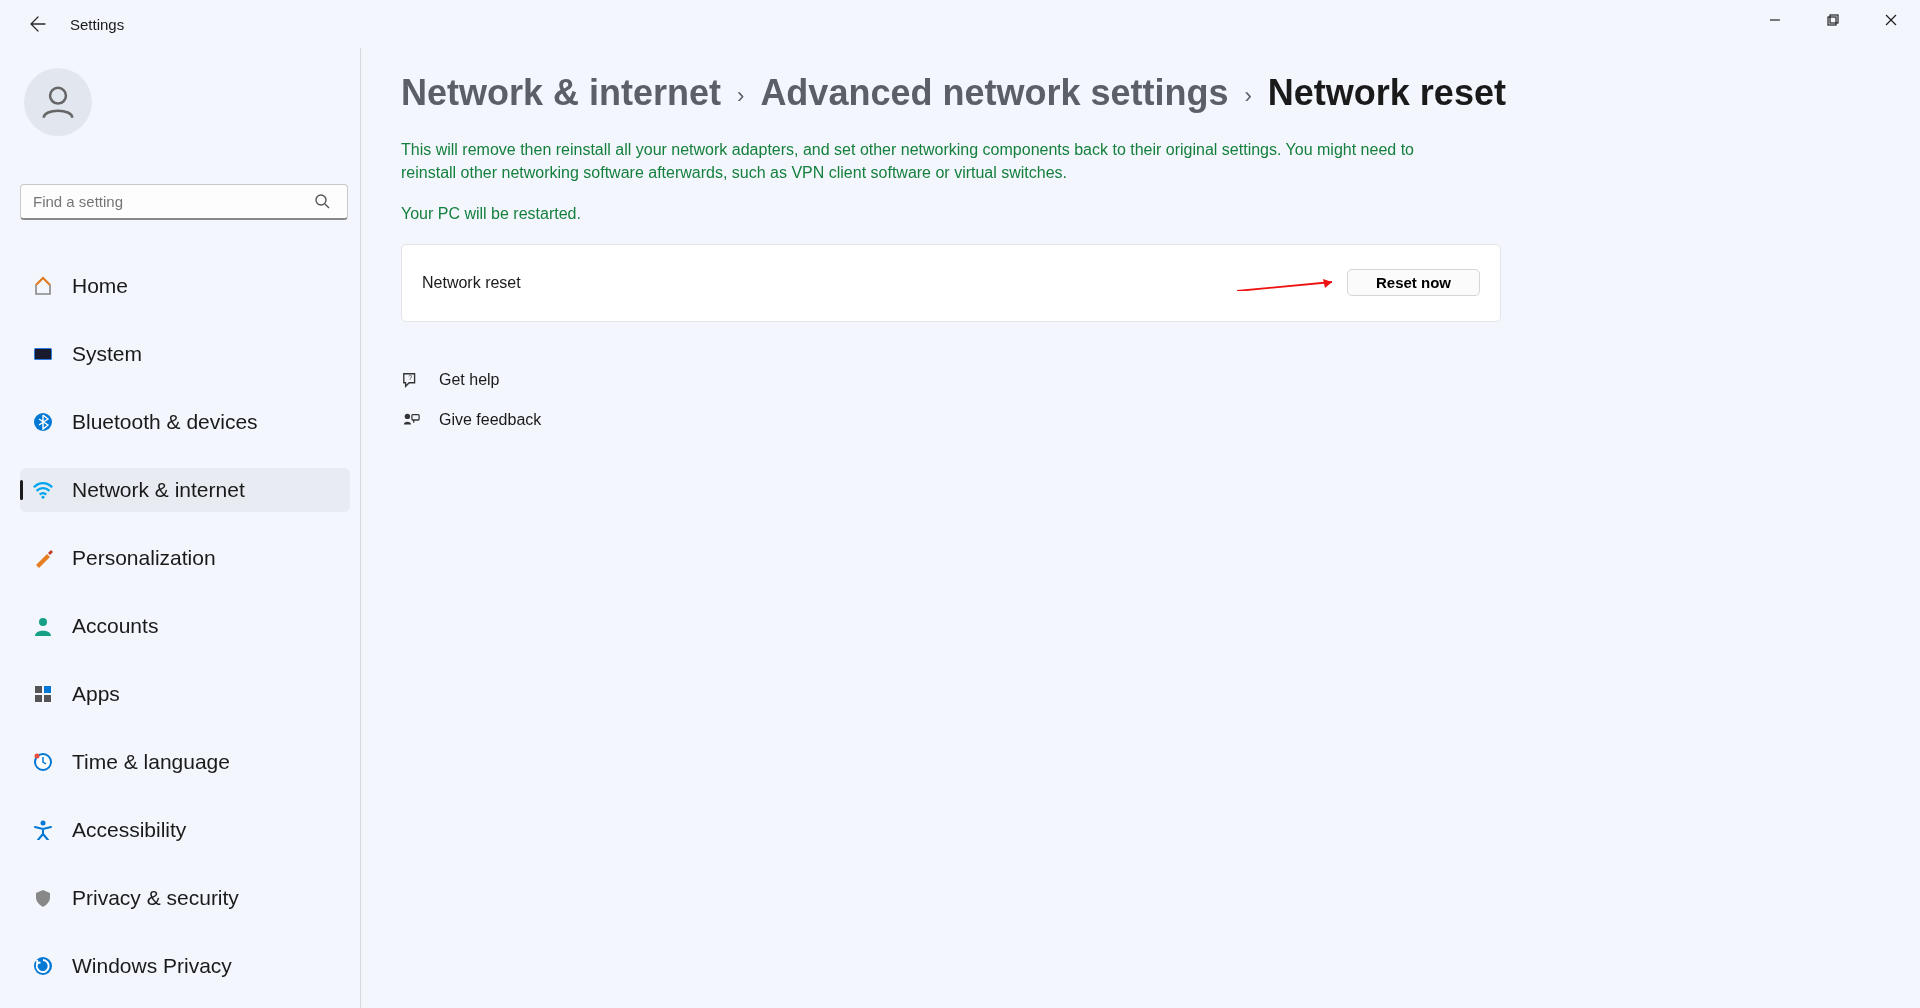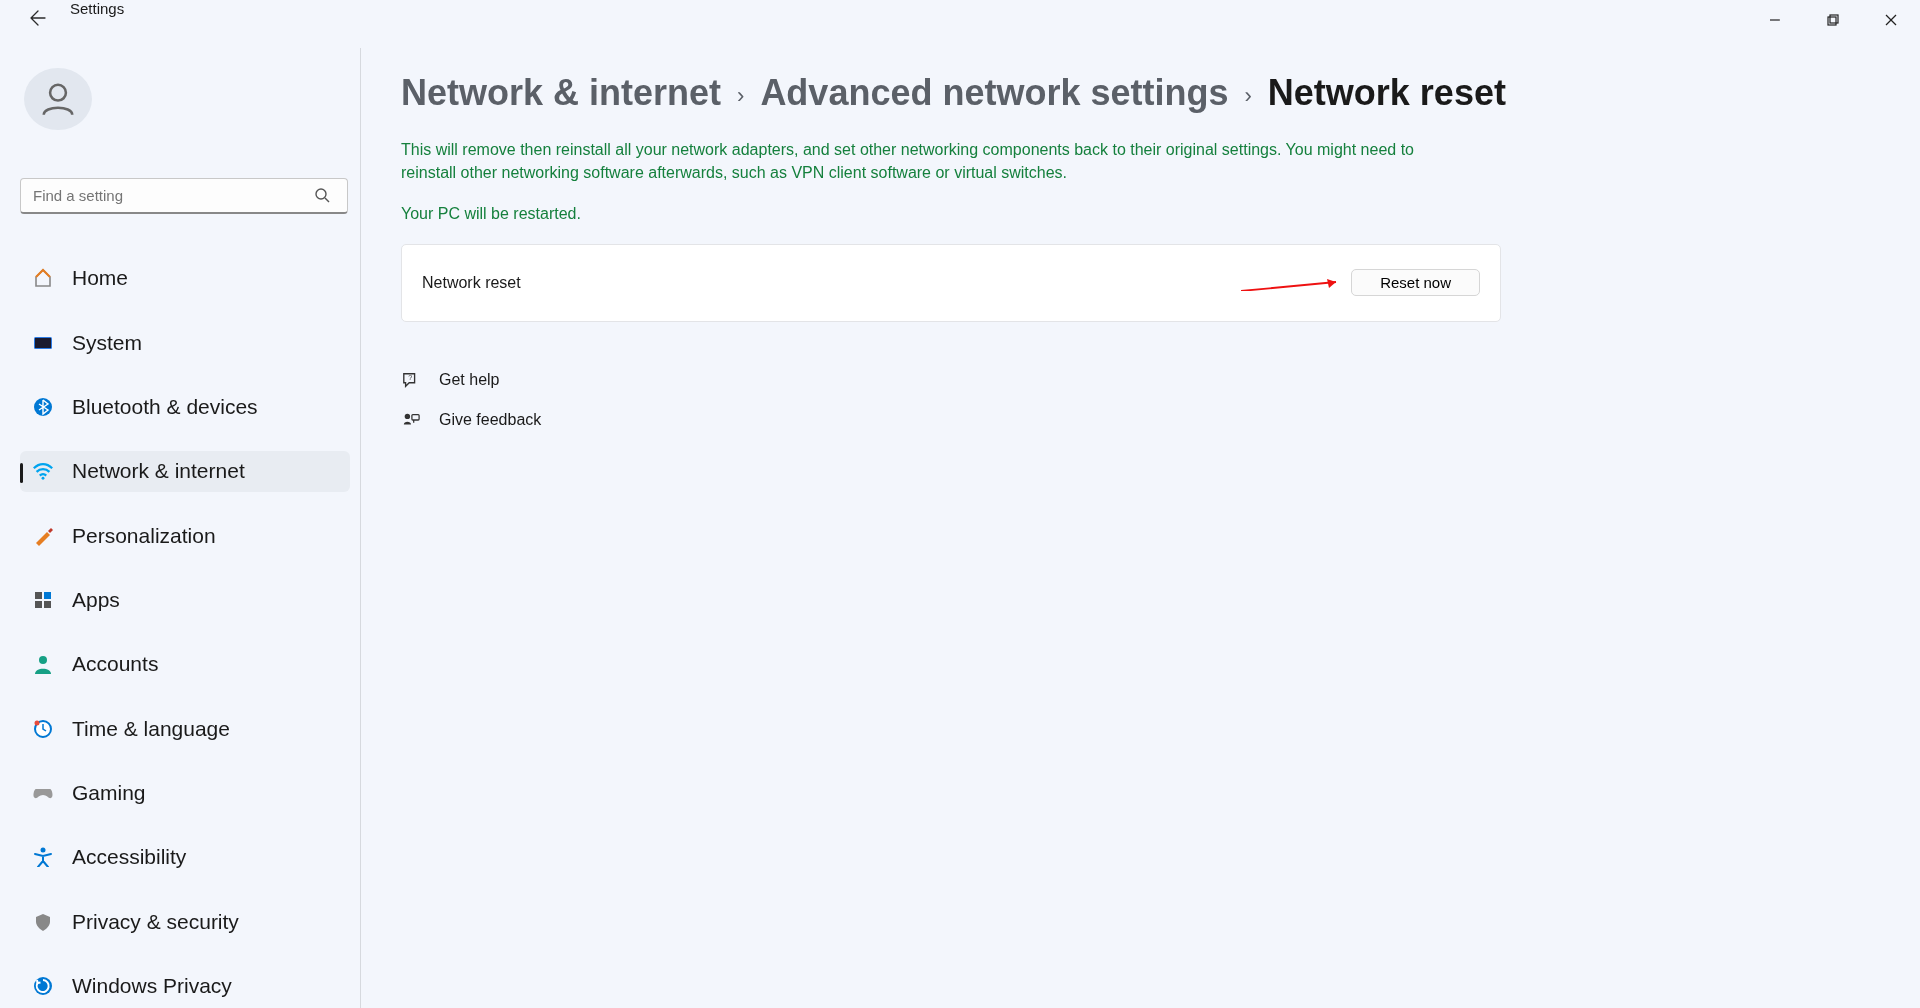--- a/index.html
+++ b/index.html
@@ -8,20 +8,21 @@
   background: #f3f6fc;
   width: 1920px;
   height: 1008px;
   overflow: hidden;
   color: #1a1a1a;
   font-size: 14px;
 }
 .titlebar {
   height: 48px;
   display: flex;
+  align-items: center;
   padding-left: 20px;
 }
 .back-btn {
   width: 36px; height: 36px;
   display: flex; align-items: center; justify-content: center;
   cursor: pointer;
 }
 .app-title { margin-left: 14px; font-size: 15px; }
 .win-controls {
   margin-left: auto;
@@ -149,20 +150,21 @@
   right: 10px; top: -4px;
   width: 100px; height: 12px;
 }
 .reset-btn {
   background:#fbfbfb;
   border:1px solid #d6d6d6;
   border-radius:5px;
   padding: 4px 28px;
   font-size: 15px;
   cursor:pointer;
+  font-weight:bold;
 }
 .link-row {
   display:flex; align-items:center;
   gap: 18px;
   height: 36px;
   font-size: 16px;
   cursor:pointer;
   margin-bottom: 4px;
 }
 .link-icon { width:20px; height:20px; display:flex; align-items:center; justify-content:center; }
@@ -259,54 +261,46 @@
           <svg width="20" height="20" viewBox="0 0 20 20">
             <path d="M3 17 L14 6 L17 9 L6 20 Z" fill="#E67E22"></path>
             <path d="M15 5 L18 2 L20 4 L17 7 Z" fill="#C0392B"></path>
           </svg>
         </span>
       <span>Personalization</span>
     </div>
     <div class="nav-item">
       <span class="nav-icon">
           <svg width="20" height="20" viewBox="0 0 20 20">
+            <circle cx="10" cy="6" r="4" fill="#16A085"></circle>
+            <path d="M2 20 C2 13 18 13 18 20 Z" fill="#16A085"></path>
+          </svg>
+        </span>
+      <span>Accounts</span>
+    </div>
+    <div class="nav-item">
+      <span class="nav-icon">
+          <svg width="20" height="20" viewBox="0 0 20 20">
             <rect x="2" y="2" width="7" height="7" fill="#555"></rect>
             <rect x="11" y="2" width="7" height="7" fill="#0078D4"></rect>
             <rect x="2" y="11" width="7" height="7" fill="#555"></rect>
             <rect x="11" y="11" width="7" height="7" fill="#555"></rect>
           </svg>
         </span>
       <span>Apps</span>
     </div>
     <div class="nav-item">
       <span class="nav-icon">
           <svg width="20" height="20" viewBox="0 0 20 20">
-            <circle cx="10" cy="6" r="4" fill="#16A085"></circle>
-            <path d="M2 20 C2 13 18 13 18 20 Z" fill="#16A085"></path>
-          </svg>
-        </span>
-      <span>Accounts</span>
-    </div>
-    <div class="nav-item">
-      <span class="nav-icon">
-          <svg width="20" height="20" viewBox="0 0 20 20">
             <circle cx="10" cy="10" r="8" fill="#fff" stroke="#0078D4" stroke-width="2"></circle>
             <path d="M10 5 V10 L13 12" stroke="#0078D4" stroke-width="1.5" fill="none"></path>
             <circle cx="4" cy="4" r="2.5" fill="#E74C3C"></circle>
           </svg>
         </span>
       <span>Time &amp; language</span>
-    </div>
-    <div class="nav-item">
-      <span class="nav-icon">
-          <svg width="22" height="20" viewBox="0 0 22 20">
-            <path d="M4 6 H18 C20 6 22 14 19 15 C17 16 15 12 11 12 C7 12 5 16 3 15 C0 14 2 6 4 6 Z" fill="#999"></path>
-          </svg>
-        </span>
-      <span>Gaming</span>
     </div>
     <div class="nav-item">
       <span class="nav-icon">
           <svg width="20" height="20" viewBox="0 0 20 20">
             <circle cx="10" cy="3" r="2.5" fill="#0078D4"></circle>
             <path d="M2 7 L10 9 L18 7 M10 9 V14 M10 14 L5 20 M10 14 L15 20" stroke="#0078D4" stroke-width="2" fill="none" stroke-linecap="round"></path>
           </svg>
         </span>
       <span>Accessibility</span>
     </div>

